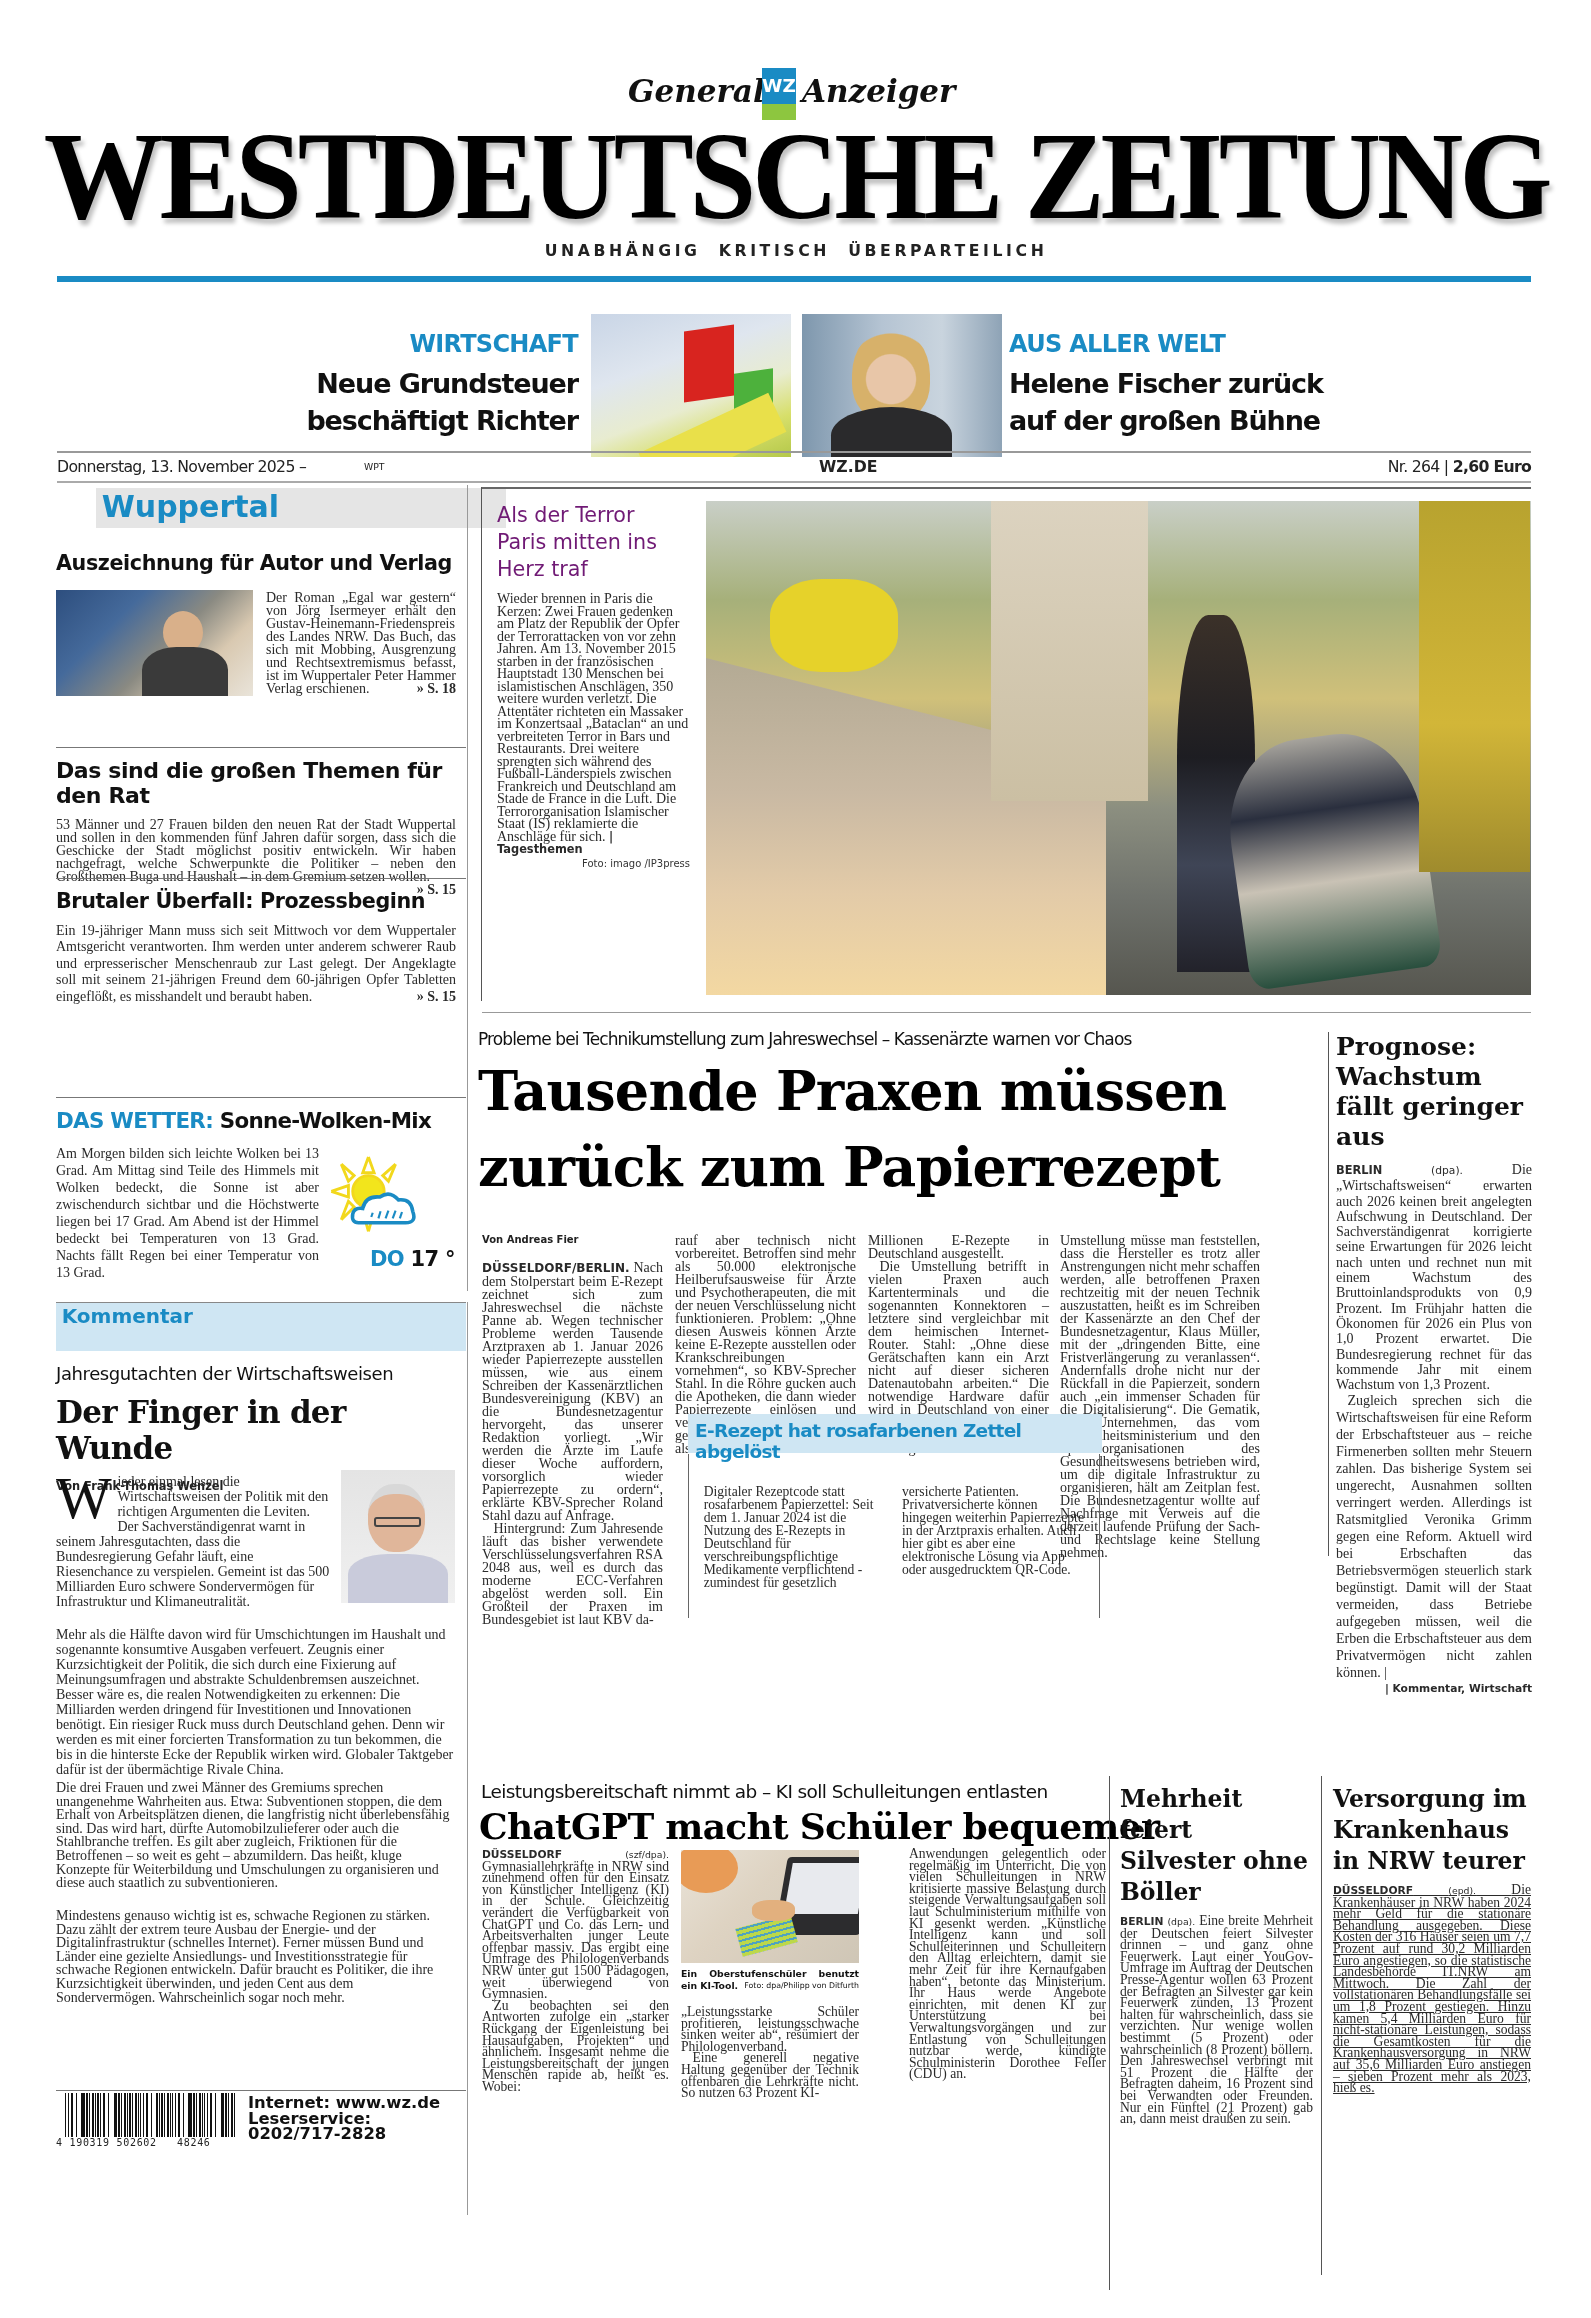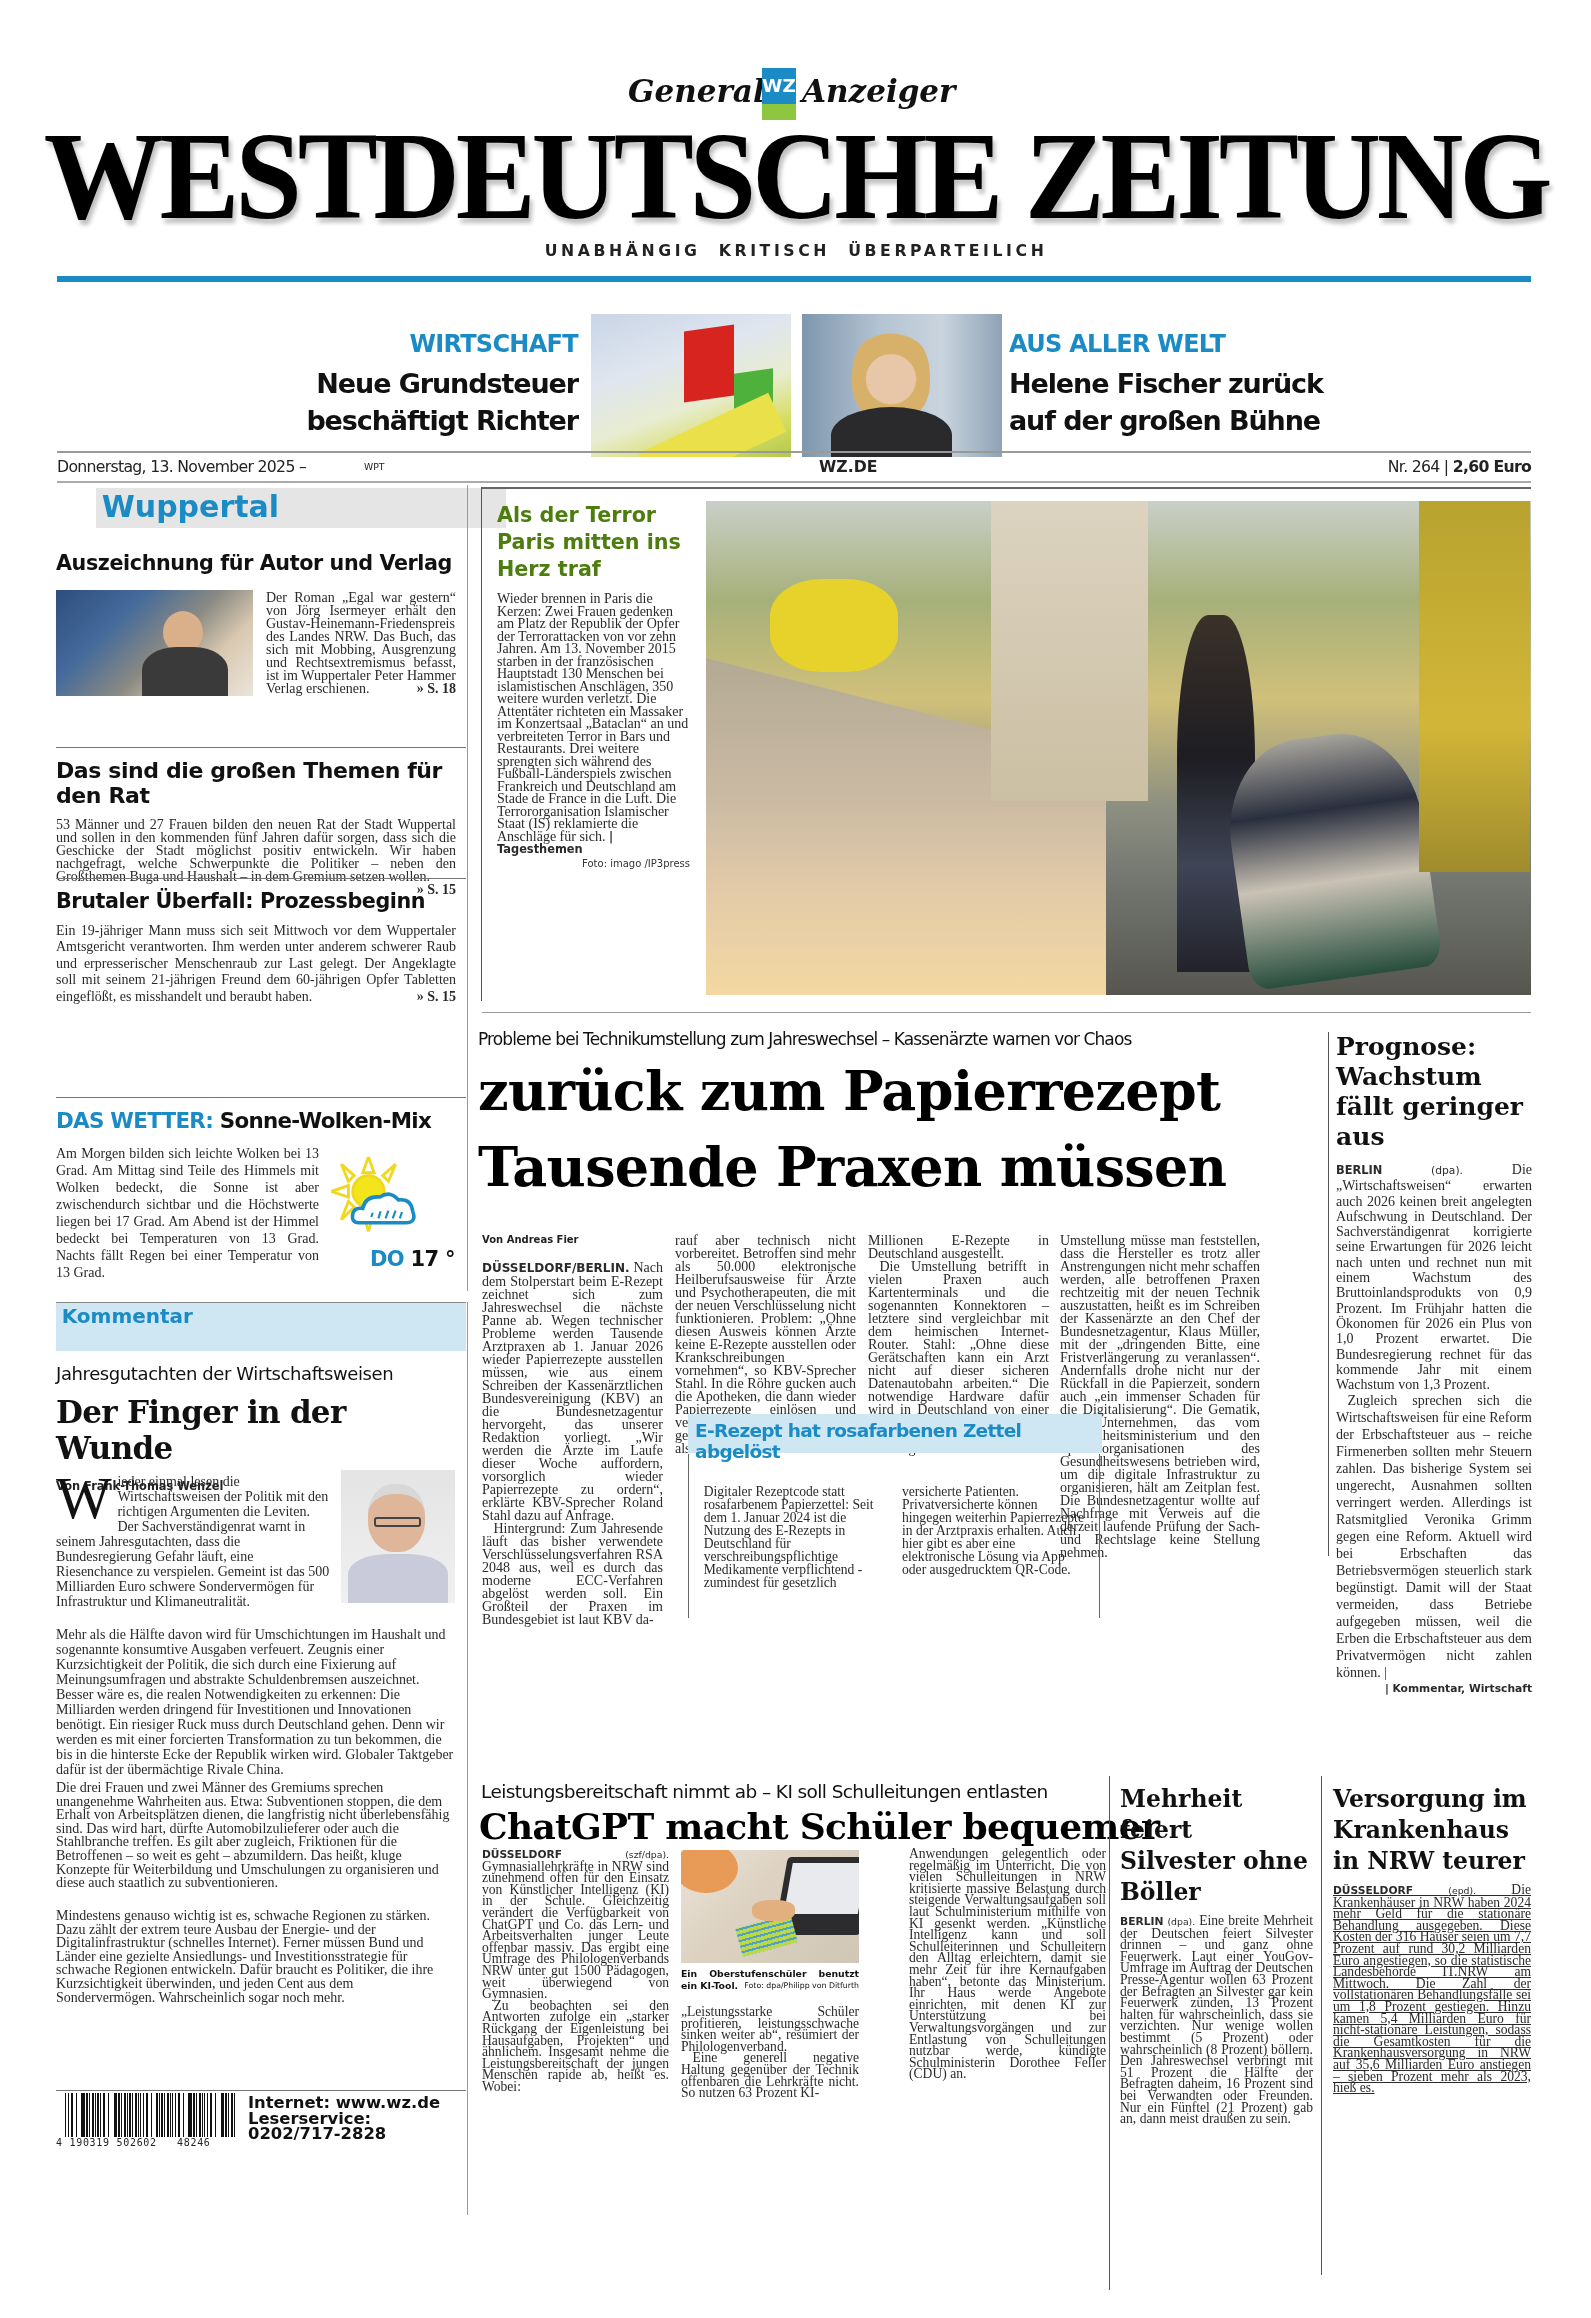--- a/index.html
+++ b/index.html
@@ -158,41 +158,41 @@
 </div>
 <div class="abs" style="left:248px;top:2095px;font-family:'DejaVu Sans',sans-serif;font-weight:bold;font-size:16.4px;line-height:15.7px;color:#111;">
   <div>Internet: www.wz.de</div>
   <div>Leserservice:</div>
   <div>0202/717-2828</div>
 </div>
 
 <div class="rule" style="left:482px;top:487px;width:1049px;height:2.1px;background:#666;"></div>
 <div class="vrule" style="left:481px;top:487px;height:514px;background:#555;"></div>
 <div class="abs" style="left:497px;top:502px;width:193px;">
-  <div style="font-family:'DejaVu Sans',sans-serif;font-weight:bold;font-size:20.7px;line-height:27px;color:#4d7c0f;">Als der Terror Paris mitten ins Herz traf</div>
+  <div style="font-family:'DejaVu Sans',sans-serif;font-weight:normal;font-size:20.7px;line-height:27px;color:#701a75;">Als der Terror Paris mitten ins Herz traf</div>
   <div class="bodytxt" style="margin-top:10px;font-size:14px;line-height:12.5px;text-align:left;">
     <span>Wieder brennen in Paris die Kerzen: Zwei Frauen gedenken am Platz der Republik der Opfer der Terrorattacken von vor zehn Jahren. Am 13. November 2015 starben in der französischen Hauptstadt 130 Menschen bei islamistischen Anschlägen, 350 weitere wurden verletzt. Die Attentäter richteten ein Massaker im Konzertsaal „Bataclan“ an und verbreiteten Terror in Bars und Restaurants. Drei weitere sprengten sich während des Fußball-Länderspiels zwischen Frankreich und Deutschland am Stade de France in die Luft. Die Terrororganisation Islamischer Staat (IS) reklamierte die Anschläge für sich.</span>
     <b style="font-family:'DejaVu Sans',sans-serif;font-size:11.4px;">| Tagesthemen</b>
   </div>
   <div style="text-align:right;font-family:'DejaVu Sans',sans-serif;font-size:10px;color:#333;margin-top:2.9px;">Foto: imago /IP3press</div>
 </div>
 <div class="photo" style="left:706px;top:501px;width:825px;height:494px;background:linear-gradient(180deg,#c9cfc7 0%,#a6b07a 20%,#d0c07a 40%,#8c8f80 62%,#6f726c 80%,#56564f 100%);">
   <div style="position:absolute;left:0;top:157px;width:400px;height:337px;background:linear-gradient(180deg,#b3aa94 0%,#c9b9a3 40%,#e3cba8 70%,#f3d8a2 100%);clip-path:polygon(0 0,100% 30%,100% 100%,0 100%);"></div>
   <div style="position:absolute;left:64px;top:78px;width:128px;height:93px;border-radius:40%;background:#e6d22a;"></div>
   <div style="position:absolute;left:471px;top:114px;width:78px;height:357px;background:linear-gradient(180deg,#3b3129 0%,#1d1d22 40%,#3f4556 70%,#22222a 100%);border-radius:40% 40% 0 0;"></div>
   <div style="position:absolute;left:528px;top:235px;width:193px;height:243px;background:linear-gradient(180deg,#a6a39c 0%,#2a2f3e 30%,#c9c2b5 60%,#284e3d 100%);border-radius:40% 40% 10% 10%;transform:rotate(-8deg);"></div>
   <div style="position:absolute;left:713px;top:0;width:111px;height:371px;background:linear-gradient(180deg,#b8a32f,#d2b638 60%,#9f8b2d);"></div>
   <div style="position:absolute;left:285px;top:0;width:157px;height:300px;background:linear-gradient(180deg,#dcd3c0,#cbbfa3);"></div>
 </div>
 
 <div class="rule" style="left:482px;top:1012px;width:1049px;height:0.7px;background:#999;"></div>
 <div class="abs" style="left:478px;top:1029px;font-family:'DejaVu Sans',sans-serif;font-size:17px;color:#111;letter-spacing:-0.9px;">Probleme bei Technikumstellung zum Jahreswechsel – Kassenärzte warnen vor Chaos</div>
 <div class="abs" style="left:478px;top:1053px;font-family:'DejaVu Serif',serif;font-weight:bold;font-size:54px;line-height:76px;color:#000;letter-spacing:-0.7px;">
+  <div>Tausende Praxen müssen</div>
   <div>zurück zum Papierrezept</div>
-  <div>Tausende Praxen müssen</div>
 </div>
 <div class="abs" style="left:482px;top:1234px;font-family:'DejaVu Sans',sans-serif;font-weight:bold;font-size:10px;color:#222;">Von Andreas Fier</div>
 <div class="bodytxt abs" style="left:482px;top:1261px;width:181px;font-size:14px;line-height:13px;">
   <b style="font-family:'DejaVu Sans',sans-serif;font-size:12px;">DÜSSELDORF/BERLIN.</b>
   <span>Nach dem Stolperstart beim E-Rezept zeichnet sich zum Jahreswechsel die nächste Panne ab. Wegen technischer Probleme werden Tausende Arztpraxen ab 1. Januar 2026 wieder Papierrezepte ausstellen müssen, wie aus einem Schreiben der Kassenärztlichen Bundesvereinigung (KBV) an die Bundesnetzagentur hervorgeht, das unserer Redaktion vorliegt. „Wir werden die Ärzte im Laufe dieser Woche auffordern, vorsorglich wieder Papierrezepte zu ordern“, erklärte KBV-Sprecher Roland Stahl dazu auf Anfrage.</span>
   <div style="text-indent:11.4px;">Hintergrund: Zum Jahresende läuft das bisher verwendete Verschlüsselungsverfahren RSA 2048 aus, weil es durch das moderne ECC-Verfahren abgelöst werden soll. Ein Großteil der Praxen im Bundesgebiet ist laut KBV da-</div>
 </div>
 <div class="bodytxt abs" style="left:675px;top:1234px;width:181px;font-size:14px;line-height:13px;">rauf aber technisch nicht vorbereitet. Betroffen sind mehr als 50.000 elektronische Heilberufsausweise für Ärzte und Psychotherapeuten, die mit der neuen Verschlüsselung nicht funktionieren. Problem: „Ohne diesen Ausweis können Ärzte keine E-Rezepte ausstellen oder Krankschreibungen vornehmen“, so KBV-Sprecher Stahl. In die Röhre gucken auch die Apotheken, die dann wieder Papierrezepte einlösen und verarbeiten müssen. Aufs Jahr gerechnet werden derzeit mehr als 500</div>
 <div class="bodytxt abs" style="left:868px;top:1234px;width:181px;font-size:14px;line-height:13px;">
   <span>Millionen E-Rezepte in Deutschland ausgestellt.</span>

